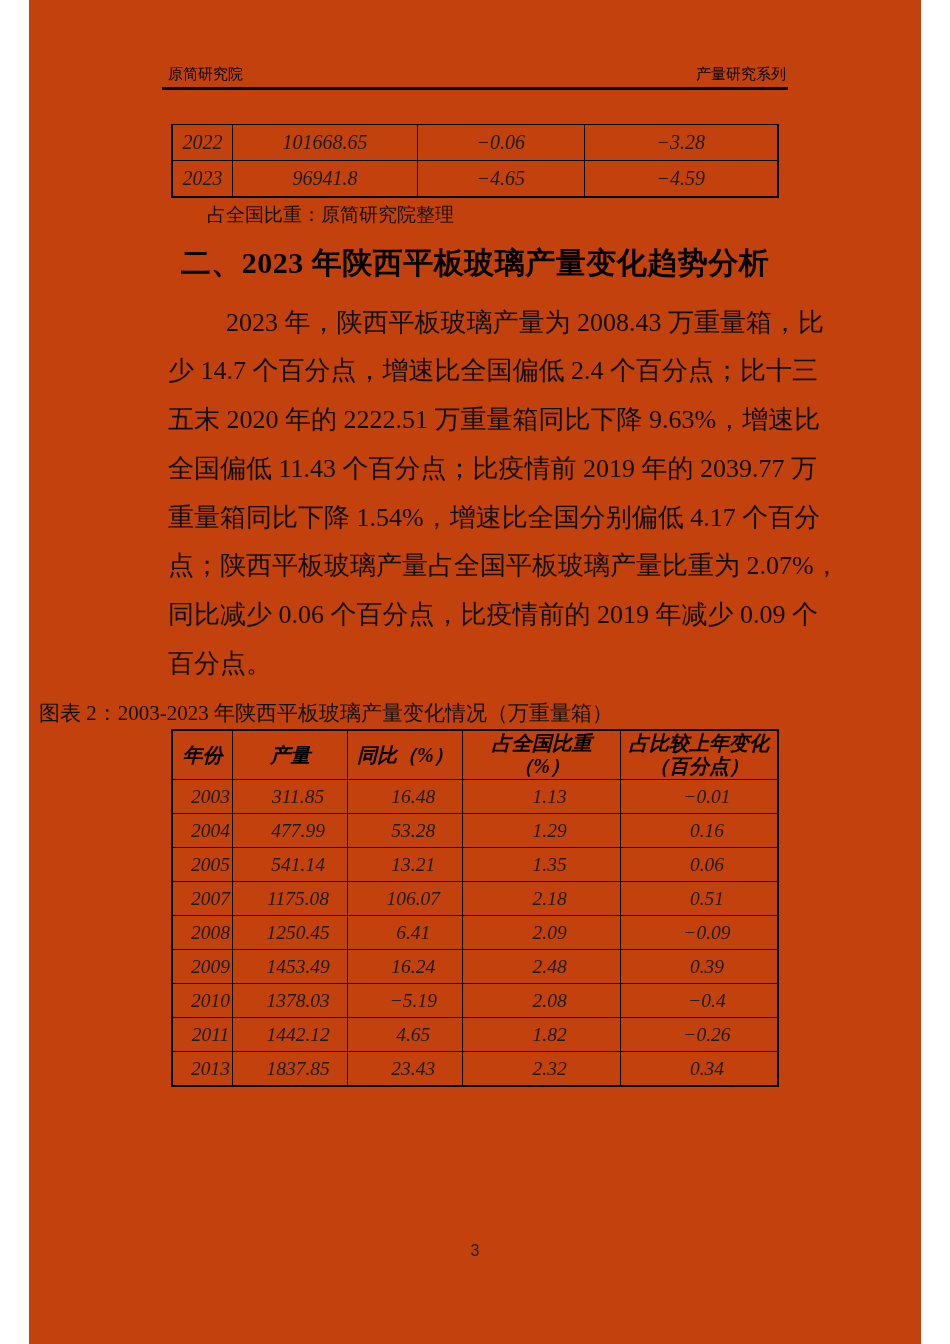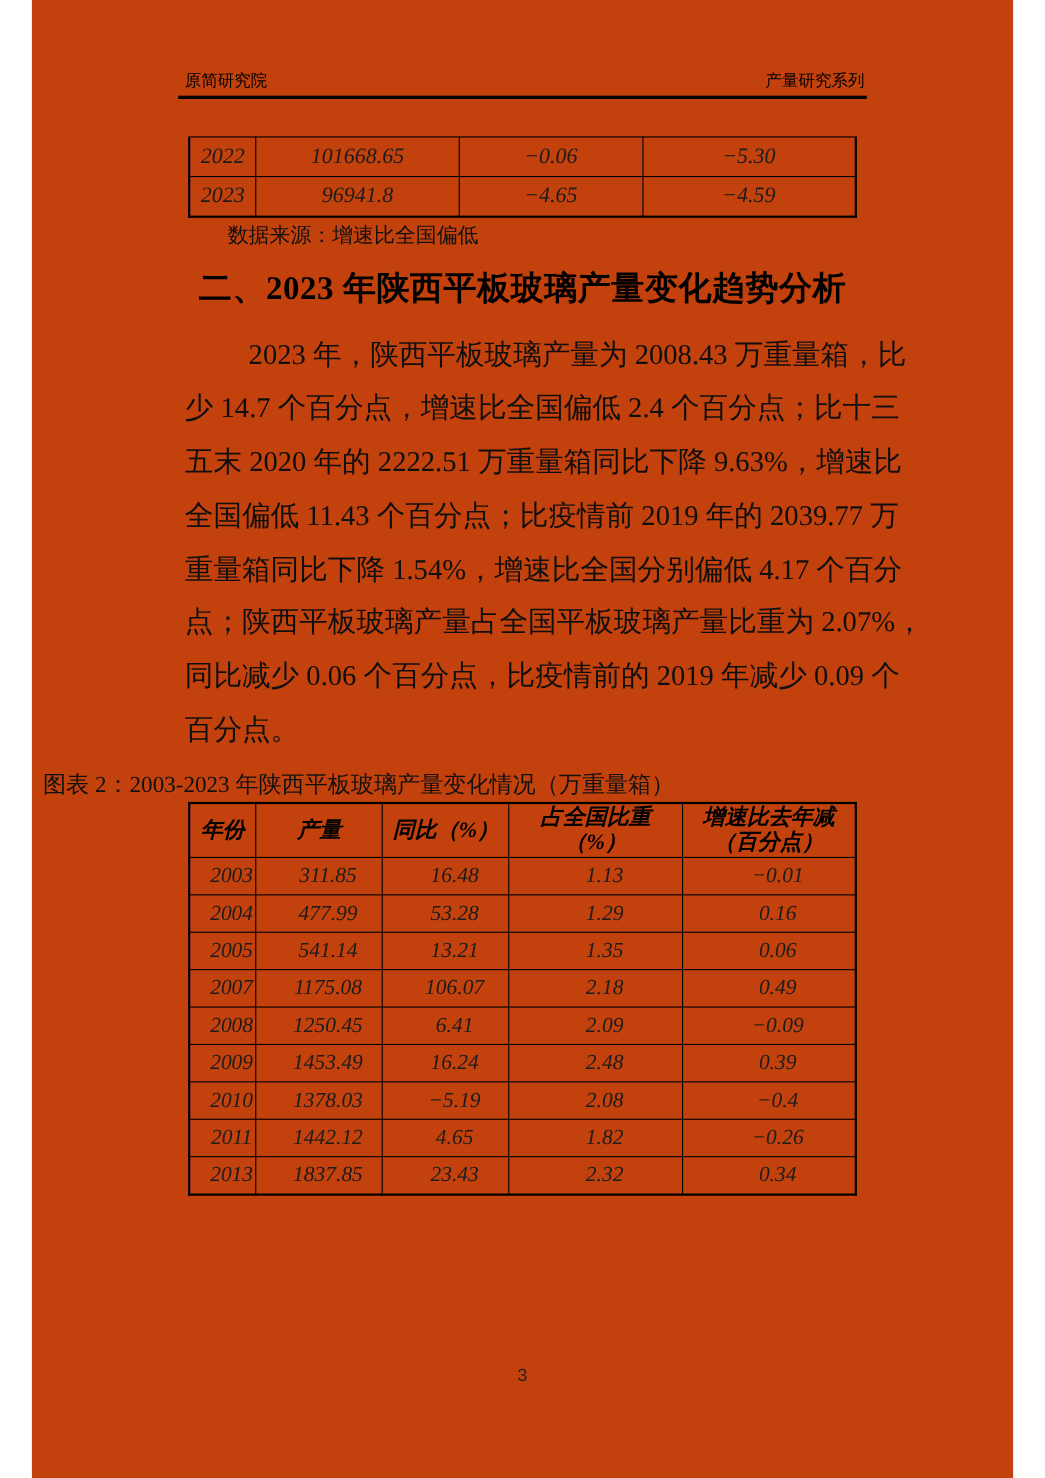--- a/index.html
+++ b/index.html
@@ -124,33 +124,33 @@
         <col style="width:10%">
           <col style="width:30.5%">
           <col style="width:27.5%">
           <col style="width:32%">
       </colgroup>
       <tbody>
           <tr>
             <td>2022</td>
             <td>101668.65</td>
             <td>−0.06</td>
-            <td>−5.30</td>
+            <td>−3.28</td>
           </tr>
           <tr>
             <td>2023</td>
             <td>96941.8</td>
             <td>−4.65</td>
             <td>−4.59</td>
           </tr>
         </tbody>
     </table>
   </div>
 
-  <div class="source-note">数据来源：增速比全国偏低</div>
+  <div class="source-note">占全国比重：原简研究院整理</div>
 
   <div class="section-heading">二、2023 年陕西平板玻璃产量变化趋势分析</div>
 
   <div class="body-paragraph">
     <div class="body-line first">2023 年，陕西平板玻璃产量为 2008.43 万重量箱，比</div>
     <div class="body-line">少 14.7 个百分点，增速比全国偏低 2.4 个百分点；比十三</div>
     <div class="body-line">五末 2020 年的 2222.51 万重量箱同比下降 9.63%，增速比</div>
     <div class="body-line">全国偏低 11.43 个百分点；比疫情前 2019 年的 2039.77 万</div>
     <div class="body-line">重量箱同比下降 1.54%，增速比全国分别偏低 4.17 个百分</div>
     <div class="body-line">点；陕西平板玻璃产量占全国平板玻璃产量比重为 2.07%，</div>
@@ -168,21 +168,21 @@
           <col style="width:19%">
           <col style="width:26%">
           <col style="width:26%">
       </colgroup>
       <thead>
         <tr>
           <th>年份</th>
           <th>产量</th>
           <th>同比（%）</th>
           <th>占全国比重（%）</th>
-          <th>增速比去年减
+          <th>占比较上年变化
 （百分点）</th>
         </tr>
       </thead>
       <tbody>
           <tr>
             <td>2003</td>
             <td>311.85</td>
             <td>16.48</td>
             <td>1.13</td>
             <td>−0.01</td>
@@ -199,21 +199,21 @@
             <td>541.14</td>
             <td>13.21</td>
             <td>1.35</td>
             <td>0.06</td>
           </tr>
           <tr>
             <td>2007</td>
             <td>1175.08</td>
             <td>106.07</td>
             <td>2.18</td>
-            <td>0.49</td>
+            <td>0.51</td>
           </tr>
           <tr>
             <td>2008</td>
             <td>1250.45</td>
             <td>6.41</td>
             <td>2.09</td>
             <td>−0.09</td>
           </tr>
           <tr>
             <td>2009</td>

